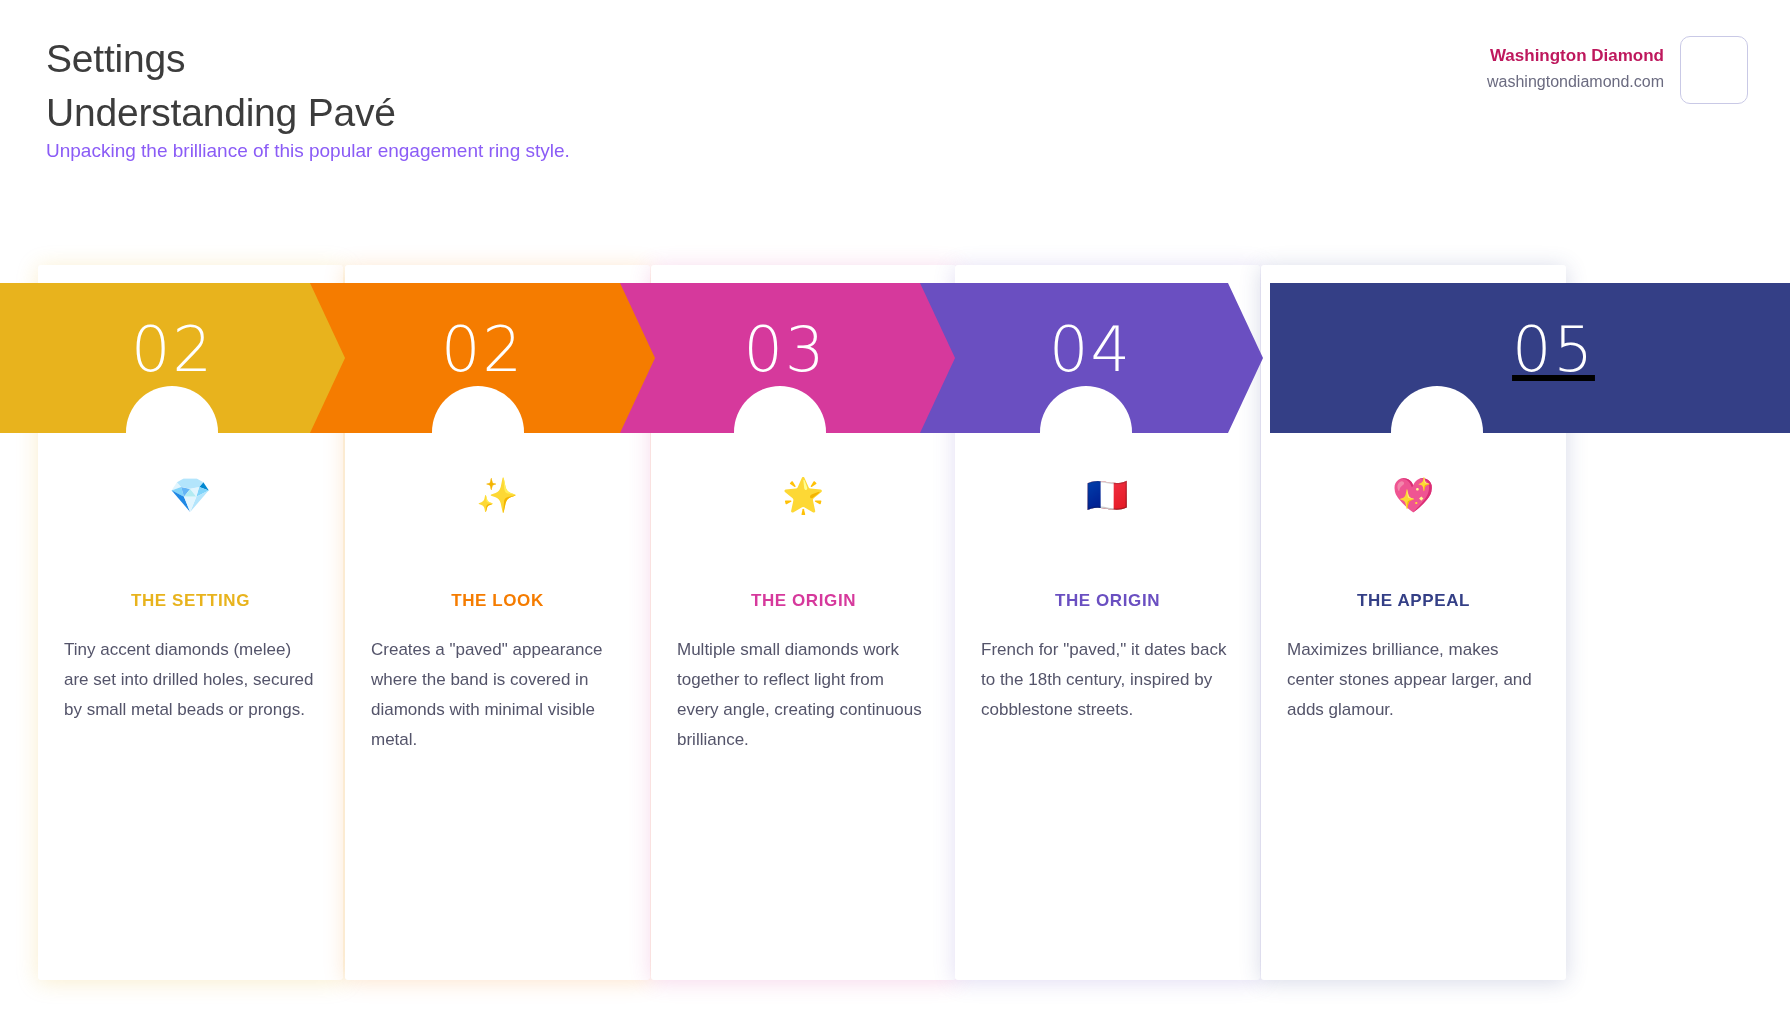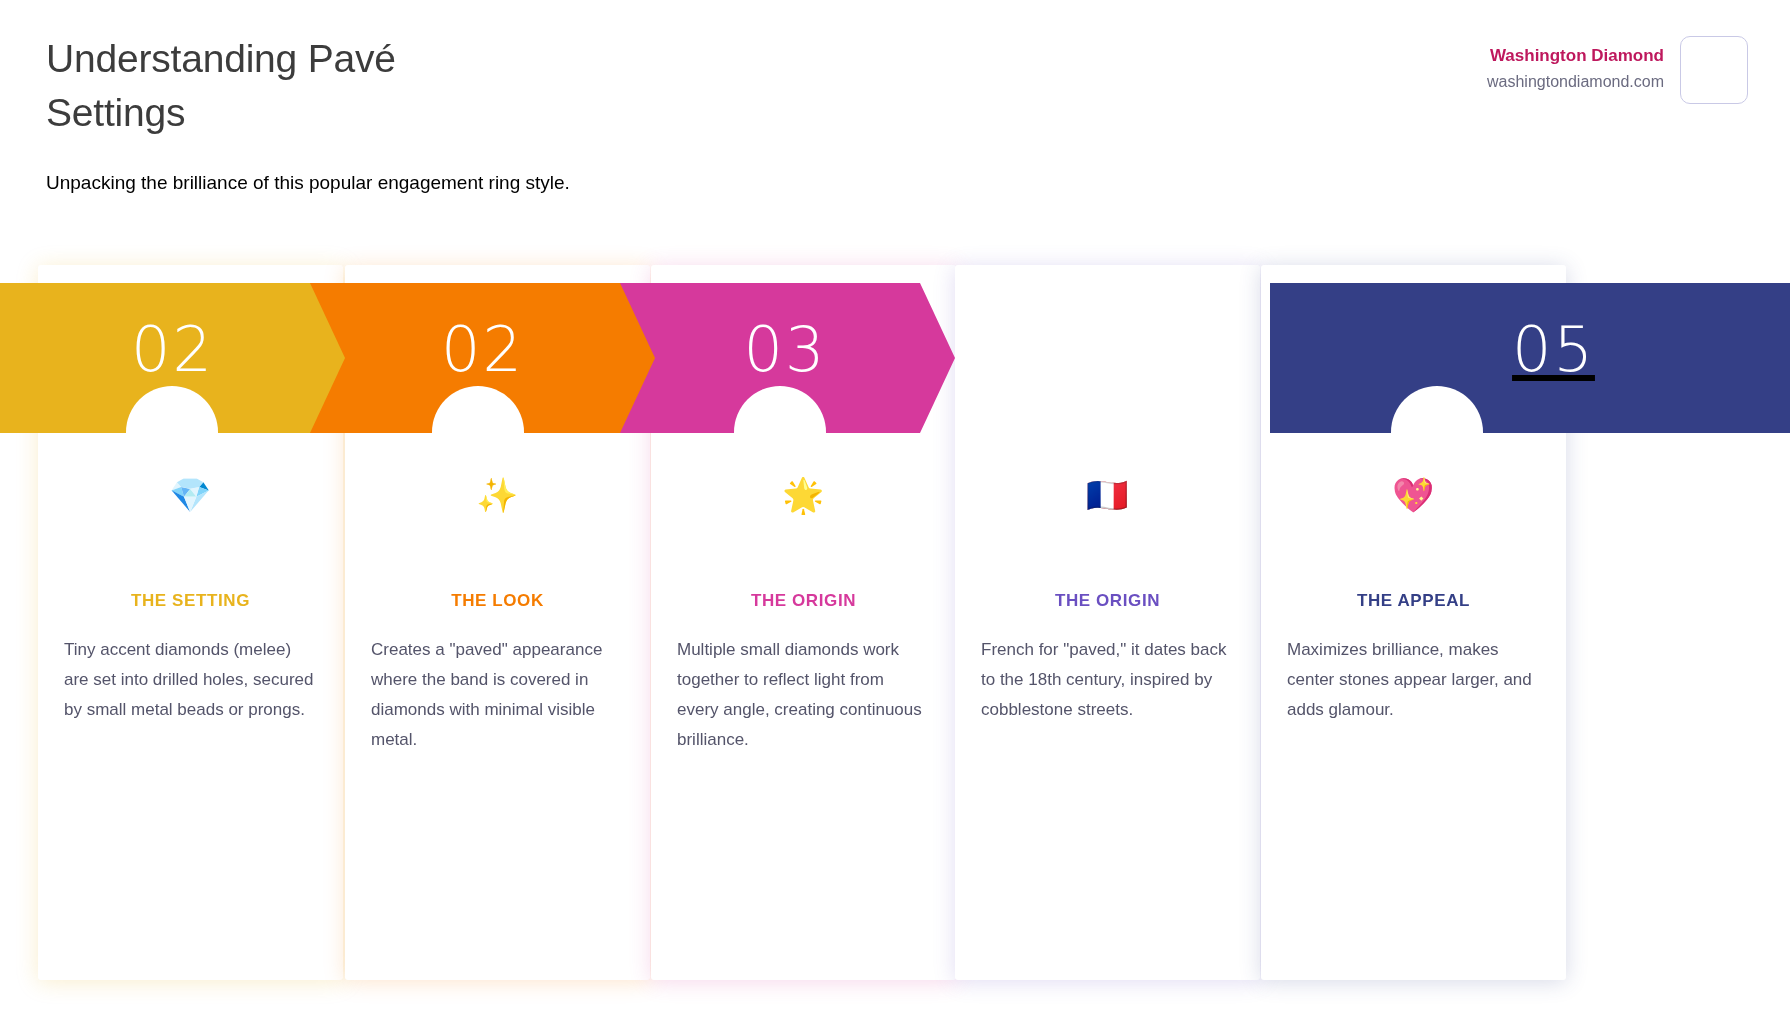--- a/index.html
+++ b/index.html
@@ -12,22 +12,22 @@
   }
 
   
   .header{position:absolute;left:0;top:0;width:1790px;height:200px;}
   .title{
     position:absolute;left:46px;top:32px;width:680px;
     font-size:39px;line-height:54px;font-weight:400;color:#3c3c3c;
     letter-spacing:-0.2px;
   }
   .subtitle{
-    position:absolute;left:46px;top:172px;
-    font-size:19px;color:#000000;font-weight:400;
+    position:absolute;left:46px;top:140px;
+    font-size:19px;color:#8b5cf6;font-weight:400;
   }
   .brand{
     position:absolute;right:42px;top:36px;
     display:flex;align-items:flex-start;gap:16px;
   }
   .brand-text{text-align:right;padding-top:8px;}
   .brand-name{font-size:17px;font-weight:bold;color:#be185d;line-height:24px;}
   .brand-url{font-size:16px;color:#6b6b80;line-height:24px;margin-top:2px;}
   .brand-logo{
     width:68px;height:68px;border-radius:10px;
@@ -70,22 +70,22 @@
   .notch{
     position:absolute;bottom:-1px;width:92px;height:48px;
     background:#ffffff;border-radius:92px 92px 0 0;
   }
 </style>
 </head>
 <body>
 
 <div class="header">
   <div class="title">
+    <div>Settings</div>
     <div>Understanding Pavé</div>
-    <div>Settings</div>
   </div>
   <div class="subtitle">Unpacking the brilliance of this popular engagement ring style.</div>
 
   <div class="brand">
     <div class="brand-text">
       <div class="brand-name">Washington Diamond</div>
       <div class="brand-url">washingtondiamond.com</div>
     </div>
     <div class="brand-logo"></div>
   </div>
@@ -135,17 +135,21 @@
       <div class="notch" style="left: 126px;"></div>
     </div>
     <div class="chev" style="left: 310px; width: 345px; background: rgb(245, 124, 0); z-index: 9; clip-path: polygon(0px 0px, calc(100% - 35px) 0px, 100% 50%, calc(100% - 35px) 100%, 0px 100%);">
       <div class="chev-num">02</div>
       <div class="notch" style="left: 122px;"></div>
     </div>
     <div class="chev" style="left: 615px; width: 340px; background: rgb(214, 57, 156); z-index: 8; clip-path: polygon(0px 0px, calc(100% - 35px) 0px, 100% 50%, calc(100% - 35px) 100%, 0px 100%);">
       <div class="chev-num">03</div>
       <div class="notch" style="left: 119px;"></div>
     </div>
+    <div class="chev" style="left: 918px; width: 345px; background: rgb(106, 79, 193); z-index: 7; clip-path: polygon(0px 0px, calc(100% - 35px) 0px, 100% 50%, calc(100% - 35px) 100%, 0px 100%);">
+      <div class="chev-num">04</div>
+      <div class="notch" style="left: 122px;"></div>
+    </div>
     <div class="chev" style="left: 1270px; width: 567px; background: rgb(52, 63, 134); z-index: 6; text-decoration: underline;">
       <div class="chev-num">05</div>
       <div class="notch" style="left: 121px;"></div>
     </div>
   </div>
 
 </body></html>

